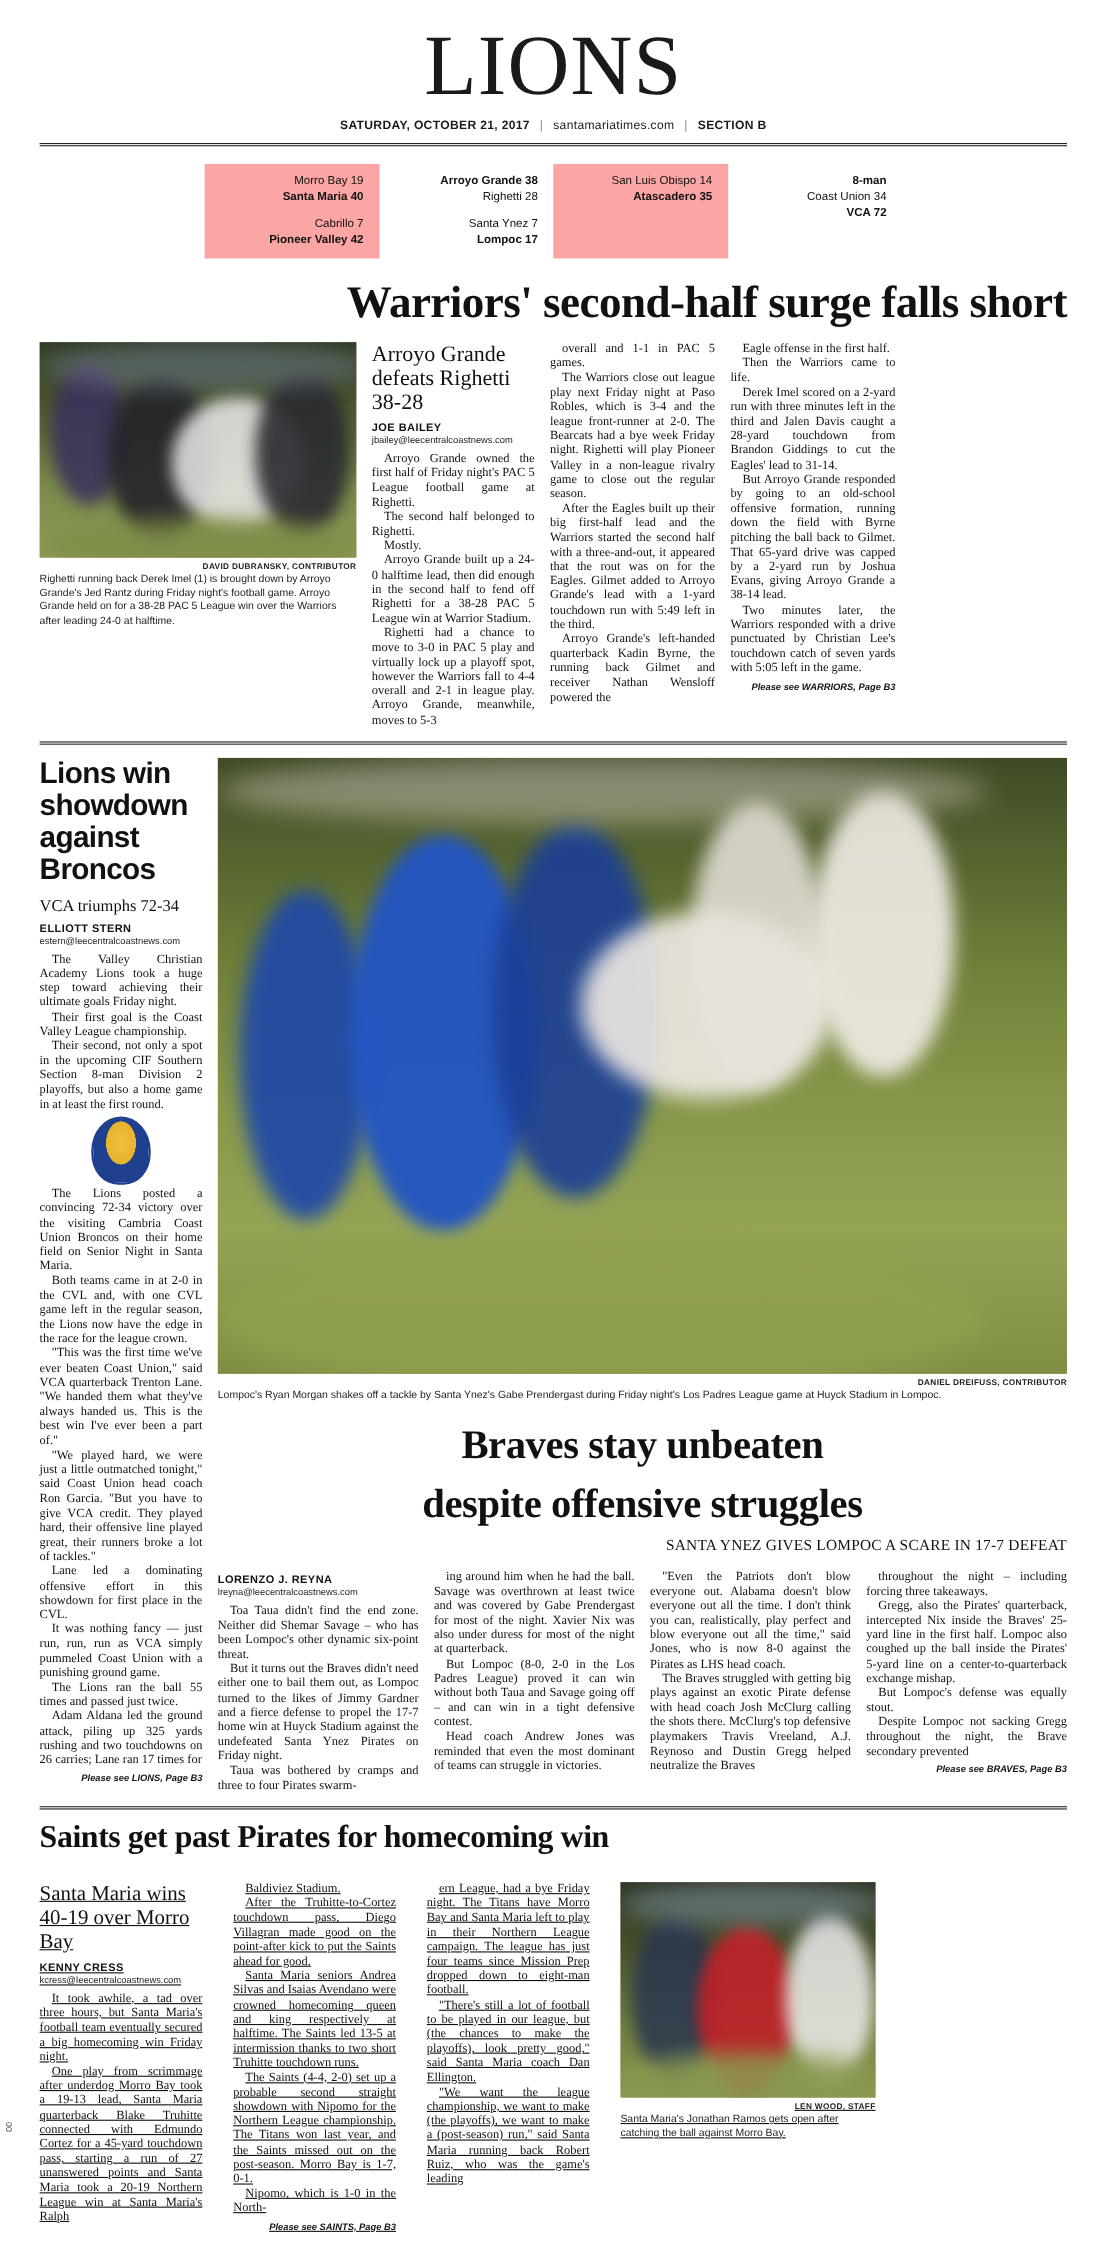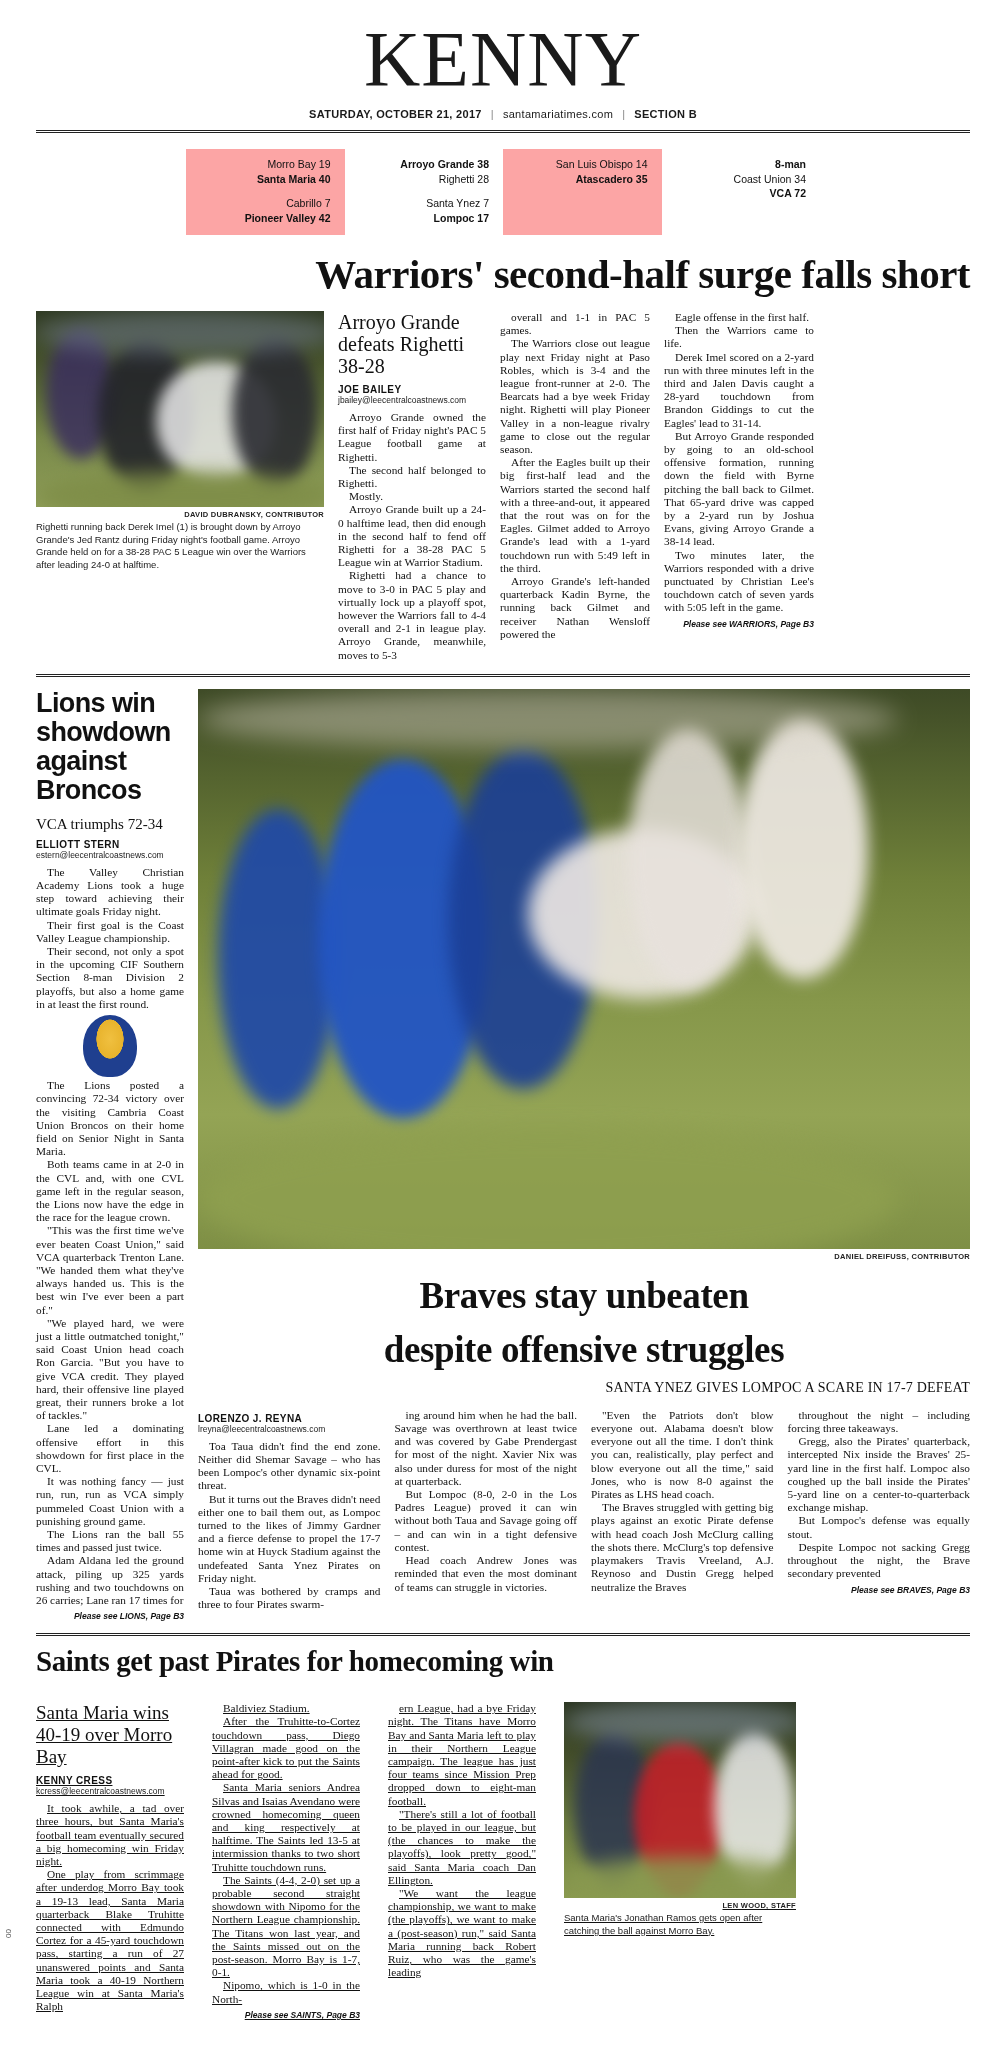--- a/index.html
+++ b/index.html
@@ -111,21 +111,21 @@
     position:relative; overflow:hidden;
   }
   .pgnum { position:absolute; left:4px; bottom:120px; font-family:"Liberation Sans",sans-serif; font-size:8px; color:#555; transform:rotate(-90deg); }
 </style>
 </head>
 <body>
 
 <div class="page">
 
   <div class="masthead">
-    <div class="masthead-title">KENNY</div>
+    <div class="masthead-title">LIONS</div>
     <div class="dateline">
       <span class="b">SATURDAY, OCTOBER 21, 2017</span><span class="sep">|</span><span>santamariatimes.com</span><span class="sep">|</span><span class="b">SECTION B</span>
     </div>
   </div>
   <div class="rule-double"></div>
 
   <div class="scorebar" id="scoreboard">
       <div class="scorecol tint">
         <div class="score-line">Morro Bay 19</div>
         <div class="score-line win">Santa Maria 40</div>
@@ -234,20 +234,21 @@
         <div class="ph-blur" style="left:20px;top:120px;width:120px;height:300px;background:#1f49a8;opacity:.92;filter:blur(8px);"></div>
         <div class="ph-blur" style="left:120px;top:70px;width:170px;height:360px;background:#2255c4;opacity:.95;filter:blur(7px);"></div>
         <div class="ph-blur" style="left:250px;top:60px;width:150px;height:340px;background:#1b3f96;opacity:.9;filter:blur(8px);"></div>
         <div class="ph-blur" style="left:330px;top:140px;width:230px;height:170px;background:#efe9e4;opacity:.9;filter:blur(9px);"></div>
         <div class="ph-blur" style="left:430px;top:40px;width:120px;height:260px;background:#e8e2dd;opacity:.85;filter:blur(8px);"></div>
         <div class="ph-blur" style="left:540px;top:30px;width:130px;height:260px;background:#f2ece7;opacity:.9;filter:blur(8px);"></div>
         <div class="ph-blur" style="left:0;top:0;width:700px;height:60px;background:#d9d2c4;opacity:.45;filter:blur(12px);"></div>
         <div class="ph-blur" style="left:0;top:440px;width:700px;height:140px;background:#8fa04f;opacity:.85;filter:blur(12px);"></div>
       </div>
       <div class="photo-credit">DANIEL DREIFUSS, CONTRIBUTOR</div>
+      <div class="photo-caption">Lompoc's Ryan Morgan shakes off a tackle by Santa Ynez's Gabe Prendergast during Friday night's Los Padres League game at Huyck Stadium in Lompoc.</div>
 
       <div class="braves-head">Braves stay unbeaten</div>
       <div class="braves-head">despite offensive struggles</div>
       <div class="braves-deck">SANTA YNEZ GIVES LOMPOC A SCARE IN 17-7 DEFEAT</div>
 
       <div class="braves-grid">
         <div class="bcol">
           <div class="byline-name">LORENZO J. REYNA</div>
           <div class="byline-mail">lreyna@leecentralcoastnews.com</div>
           <div class="col">
@@ -286,21 +287,21 @@
 
   <div class="saints-head">Saints get past Pirates for homecoming win</div>
 
   <div class="bottom-grid">
     <div class="bcol-s">
       <div class="saints-sub">Santa Maria wins 40-19 over Morro Bay</div>
       <div class="byline-name">KENNY CRESS</div>
       <div class="byline-mail">kcress@leecentralcoastnews.com</div>
       <div class="col">
           <p>It took awhile, a tad over three hours, but Santa Maria's football team eventually secured a big homecoming win Friday night.</p>
-          <p>One play from scrimmage after underdog Morro Bay took a 19-13 lead, Santa Maria quarterback Blake Truhitte connected with Edmundo Cortez for a 45-yard touchdown pass, starting a run of 27 unanswered points and Santa Maria took a 40-19 Northern League win at Santa Maria's Ralph</p>
+          <p>One play from scrimmage after underdog Morro Bay took a 19-13 lead, Santa Maria quarterback Blake Truhitte connected with Edmundo Cortez for a 45-yard touchdown pass, starting a run of 27 unanswered points and Santa Maria took a 20-19 Northern League win at Santa Maria's Ralph</p>
         </div>
     </div>
     <div class="bcol-s">
       <div class="col">
           <p>Baldiviez Stadium.</p>
           <p>After the Truhitte-to-Cortez touchdown pass, Diego Villagran made good on the point-after kick to put the Saints ahead for good.</p>
           <p>Santa Maria seniors Andrea Silvas and Isaias Avendano were crowned homecoming queen and king respectively at halftime. The Saints led 13-5 at intermission thanks to two short Truhitte touchdown runs.</p>
           <p>The Saints (4-4, 2-0) set up a probable second straight showdown with Nipomo for the Northern League championship. The Titans won last year, and the Saints missed out on the post-season. Morro Bay is 1-7, 0-1.</p>
           <p>Nipomo, which is 1-0 in the North-</p>
         </div>

